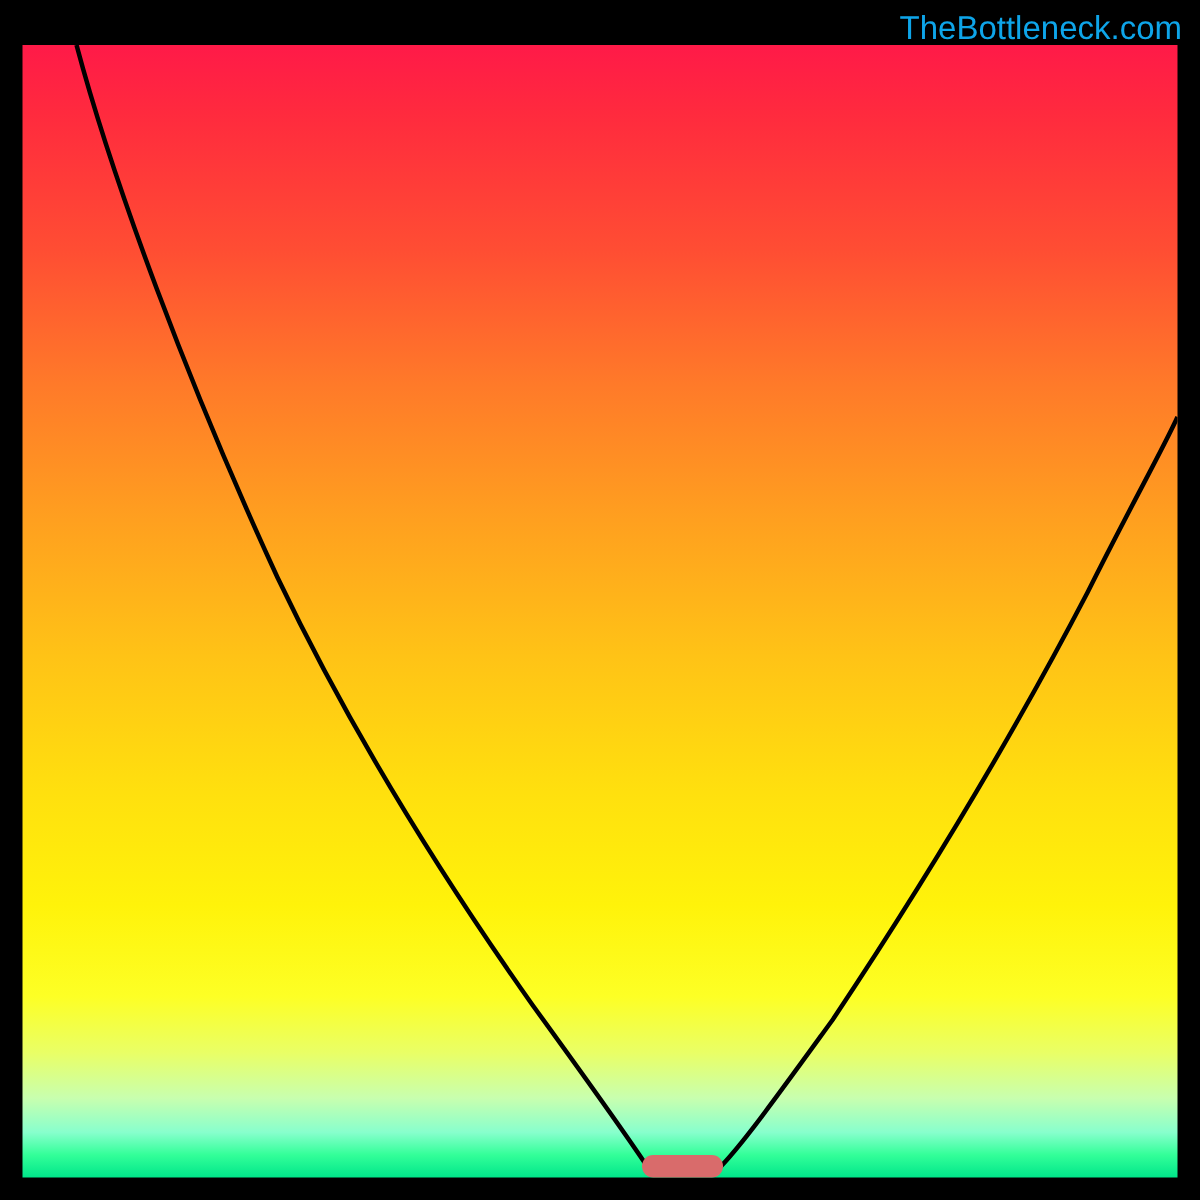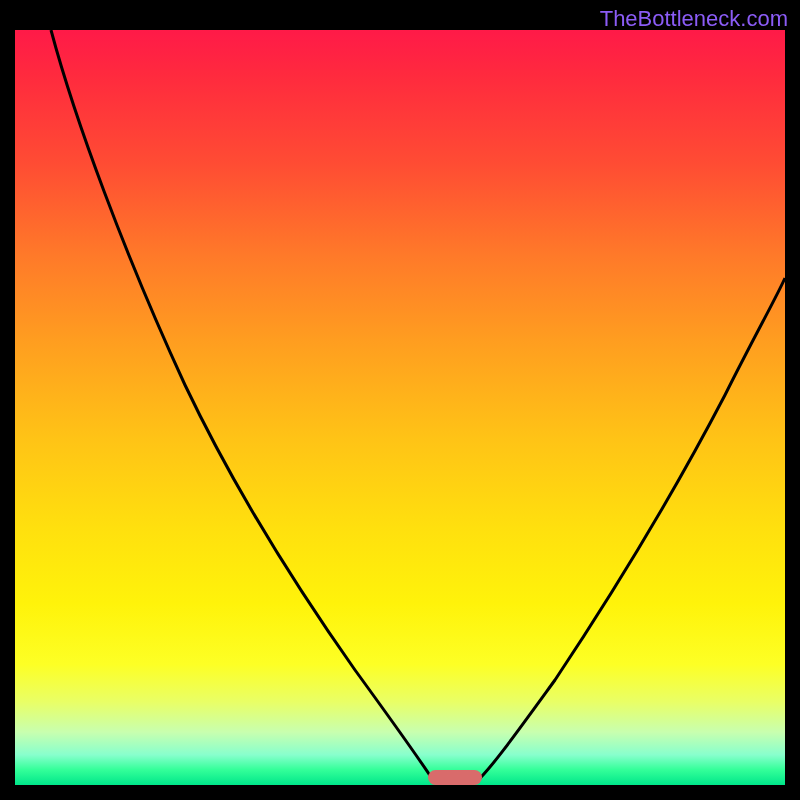--- a/index.html
+++ b/index.html
@@ -8,21 +8,21 @@
     width: 800px;
     height: 800px;
     background: #000;
     position: relative;
     font-family: Arial, sans-serif;
   }
   .watermark {
     position: absolute;
     top: 6px;
     right: 12px;
-    color: #8b5cf6;
+    color: #0ea5e9;
     font-size: 22px;
     font-weight: normal;
     z-index: 10;
   }
   .plot-area {
     position: absolute;
     left: 15px;
     top: 30px;
     width: 770px;
     height: 755px;

